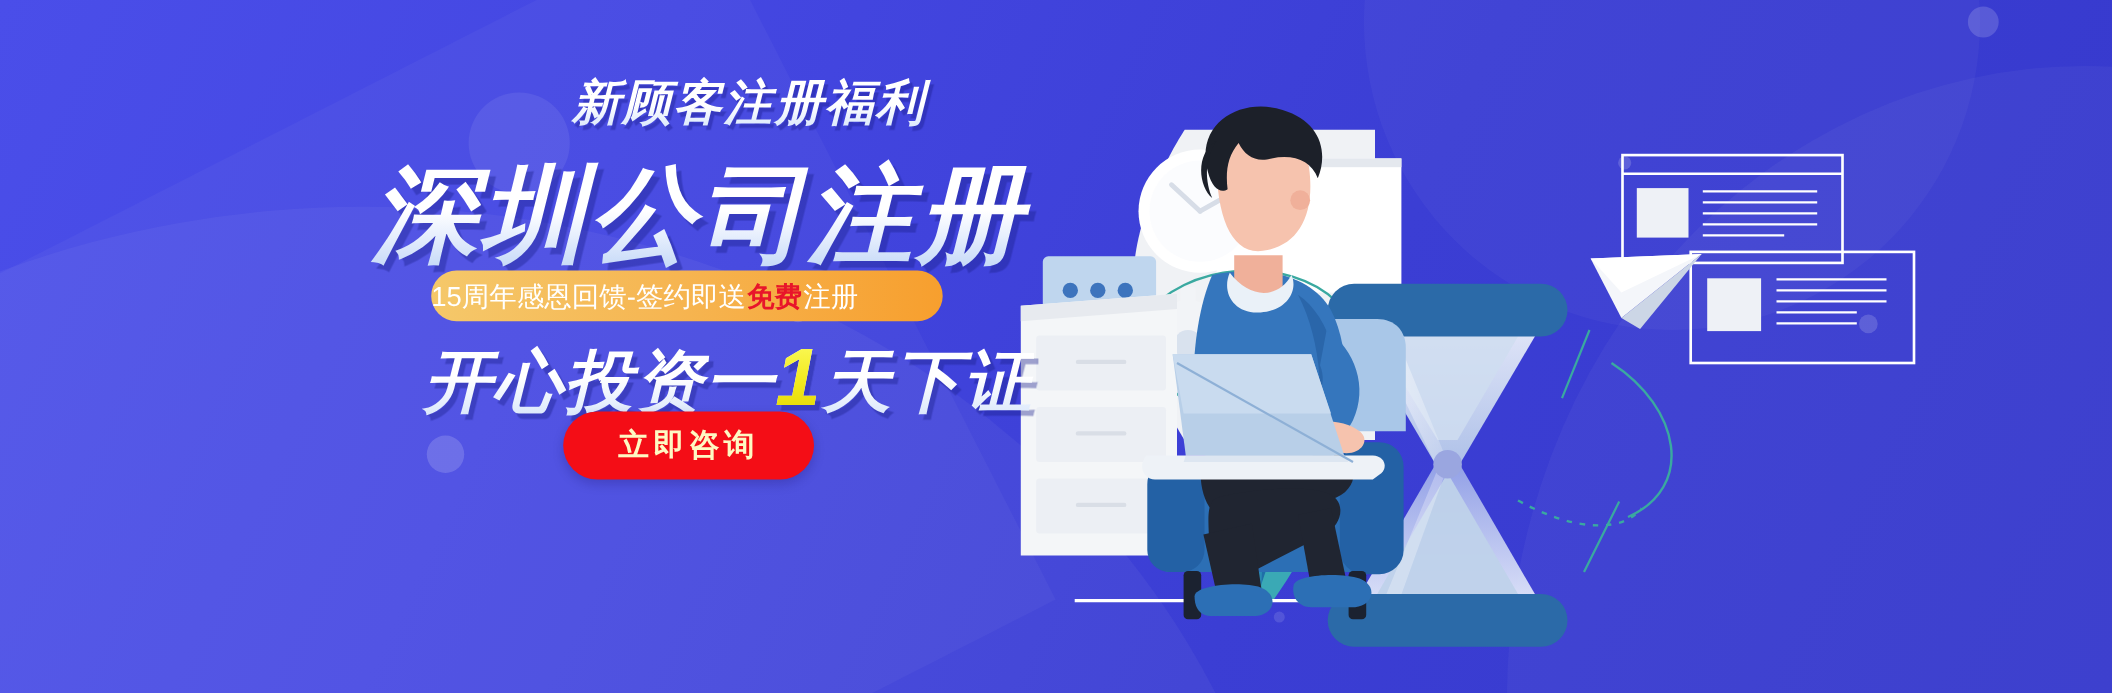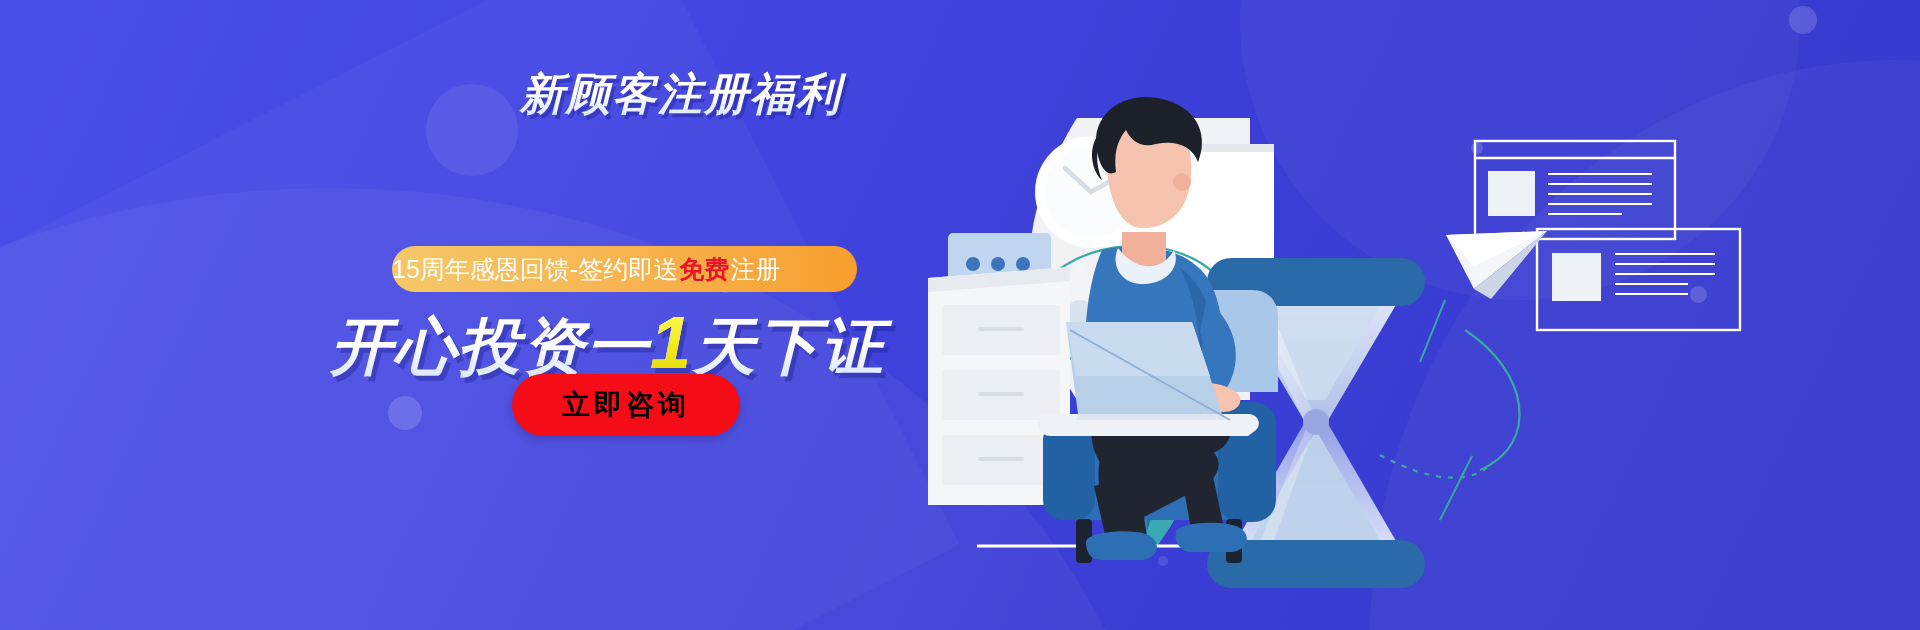--- a/index.html
+++ b/index.html
@@ -55,34 +55,34 @@
     position:absolute;left:392px;top:246px;width:465px;height:46px;
     border-radius:23px;
     background:linear-gradient(90deg,#f5c86a 0%,#f6b551 48%,#f79f2e 100%);
     display:flex;align-items:center;justify-content:flex-start;
     font-size:25px;color:#ffffff;white-space:nowrap;
   }
   .pill .free{color:#e8142a;font-weight:bold;padding:0 1px;}
   .line3{
     position:absolute;left:330px;top:305px;width:610px;height:76px;
     font-size:62px;font-weight:bold;font-style:italic;letter-spacing:2px;
-    white-space:nowrap;text-align:left;line-height:76px;
+    white-space:nowrap;text-align:right;line-height:76px;
     background:linear-gradient(180deg,#ffffff 0%,#ffffff 50%,#d7e5fb 100%);
     -webkit-background-clip:text;background-clip:text;-webkit-text-fill-color:transparent;
     filter:drop-shadow(4px 5px 0 rgba(28,32,140,0.4));
   }
   .line3 .hl{
     font-size:74px;
     background:linear-gradient(180deg,#fdfd6a 0%,#f2ea1d 55%,#e2d400 100%);
     -webkit-background-clip:text;background-clip:text;-webkit-text-fill-color:transparent;
   }
   .cta{
     position:absolute;left:512px;top:374px;width:228px;height:62px;
     border-radius:31px;background:#f40d16;border:0;cursor:pointer;
-    color:#000000;font-size:28px;font-weight:bold;letter-spacing:4px;
+    color:#fef9c3;font-size:28px;font-weight:bold;letter-spacing:4px;
     font-family:"Liberation Sans","DejaVu Sans",sans-serif;
     box-shadow:0 4px 10px rgba(20,10,80,0.22);
   }
 
   
   .art{position:absolute;left:880px;top:0;width:1040px;height:630px;}
   .art svg{display:block;}
 </style>
 </head>
 <body>
@@ -294,20 +294,21 @@
         <path d="M198 414 L342 414 L346 420 L196 420 Z" fill="#dde6f1"></path>
         <line x1="190" y1="330" x2="350" y2="420" stroke="#8eb0d6" stroke-width="2"></line>
       </g>
     </svg>
   </div>
 
   <div class="copy">
 
     <div class="kicker">新顾客注册福利</div>
 
+    <div class="headline">深圳公司注册</div>
 
     <div class="pill">
       <span>15周年感恩回馈-签约即送</span>
         <span class="free">免费</span>
         <span>注册</span>
     </div>
 
     <div class="line3">
       <span>开心投资一</span><span class="hl">1</span><span>天下证</span>
     </div>

